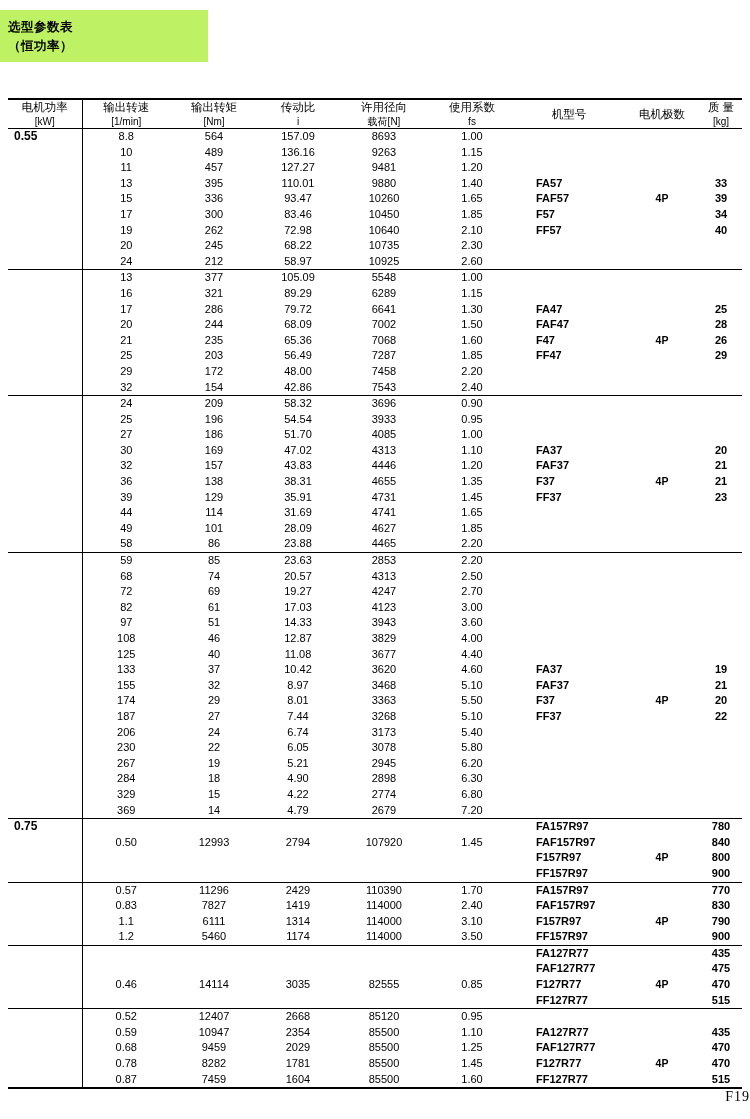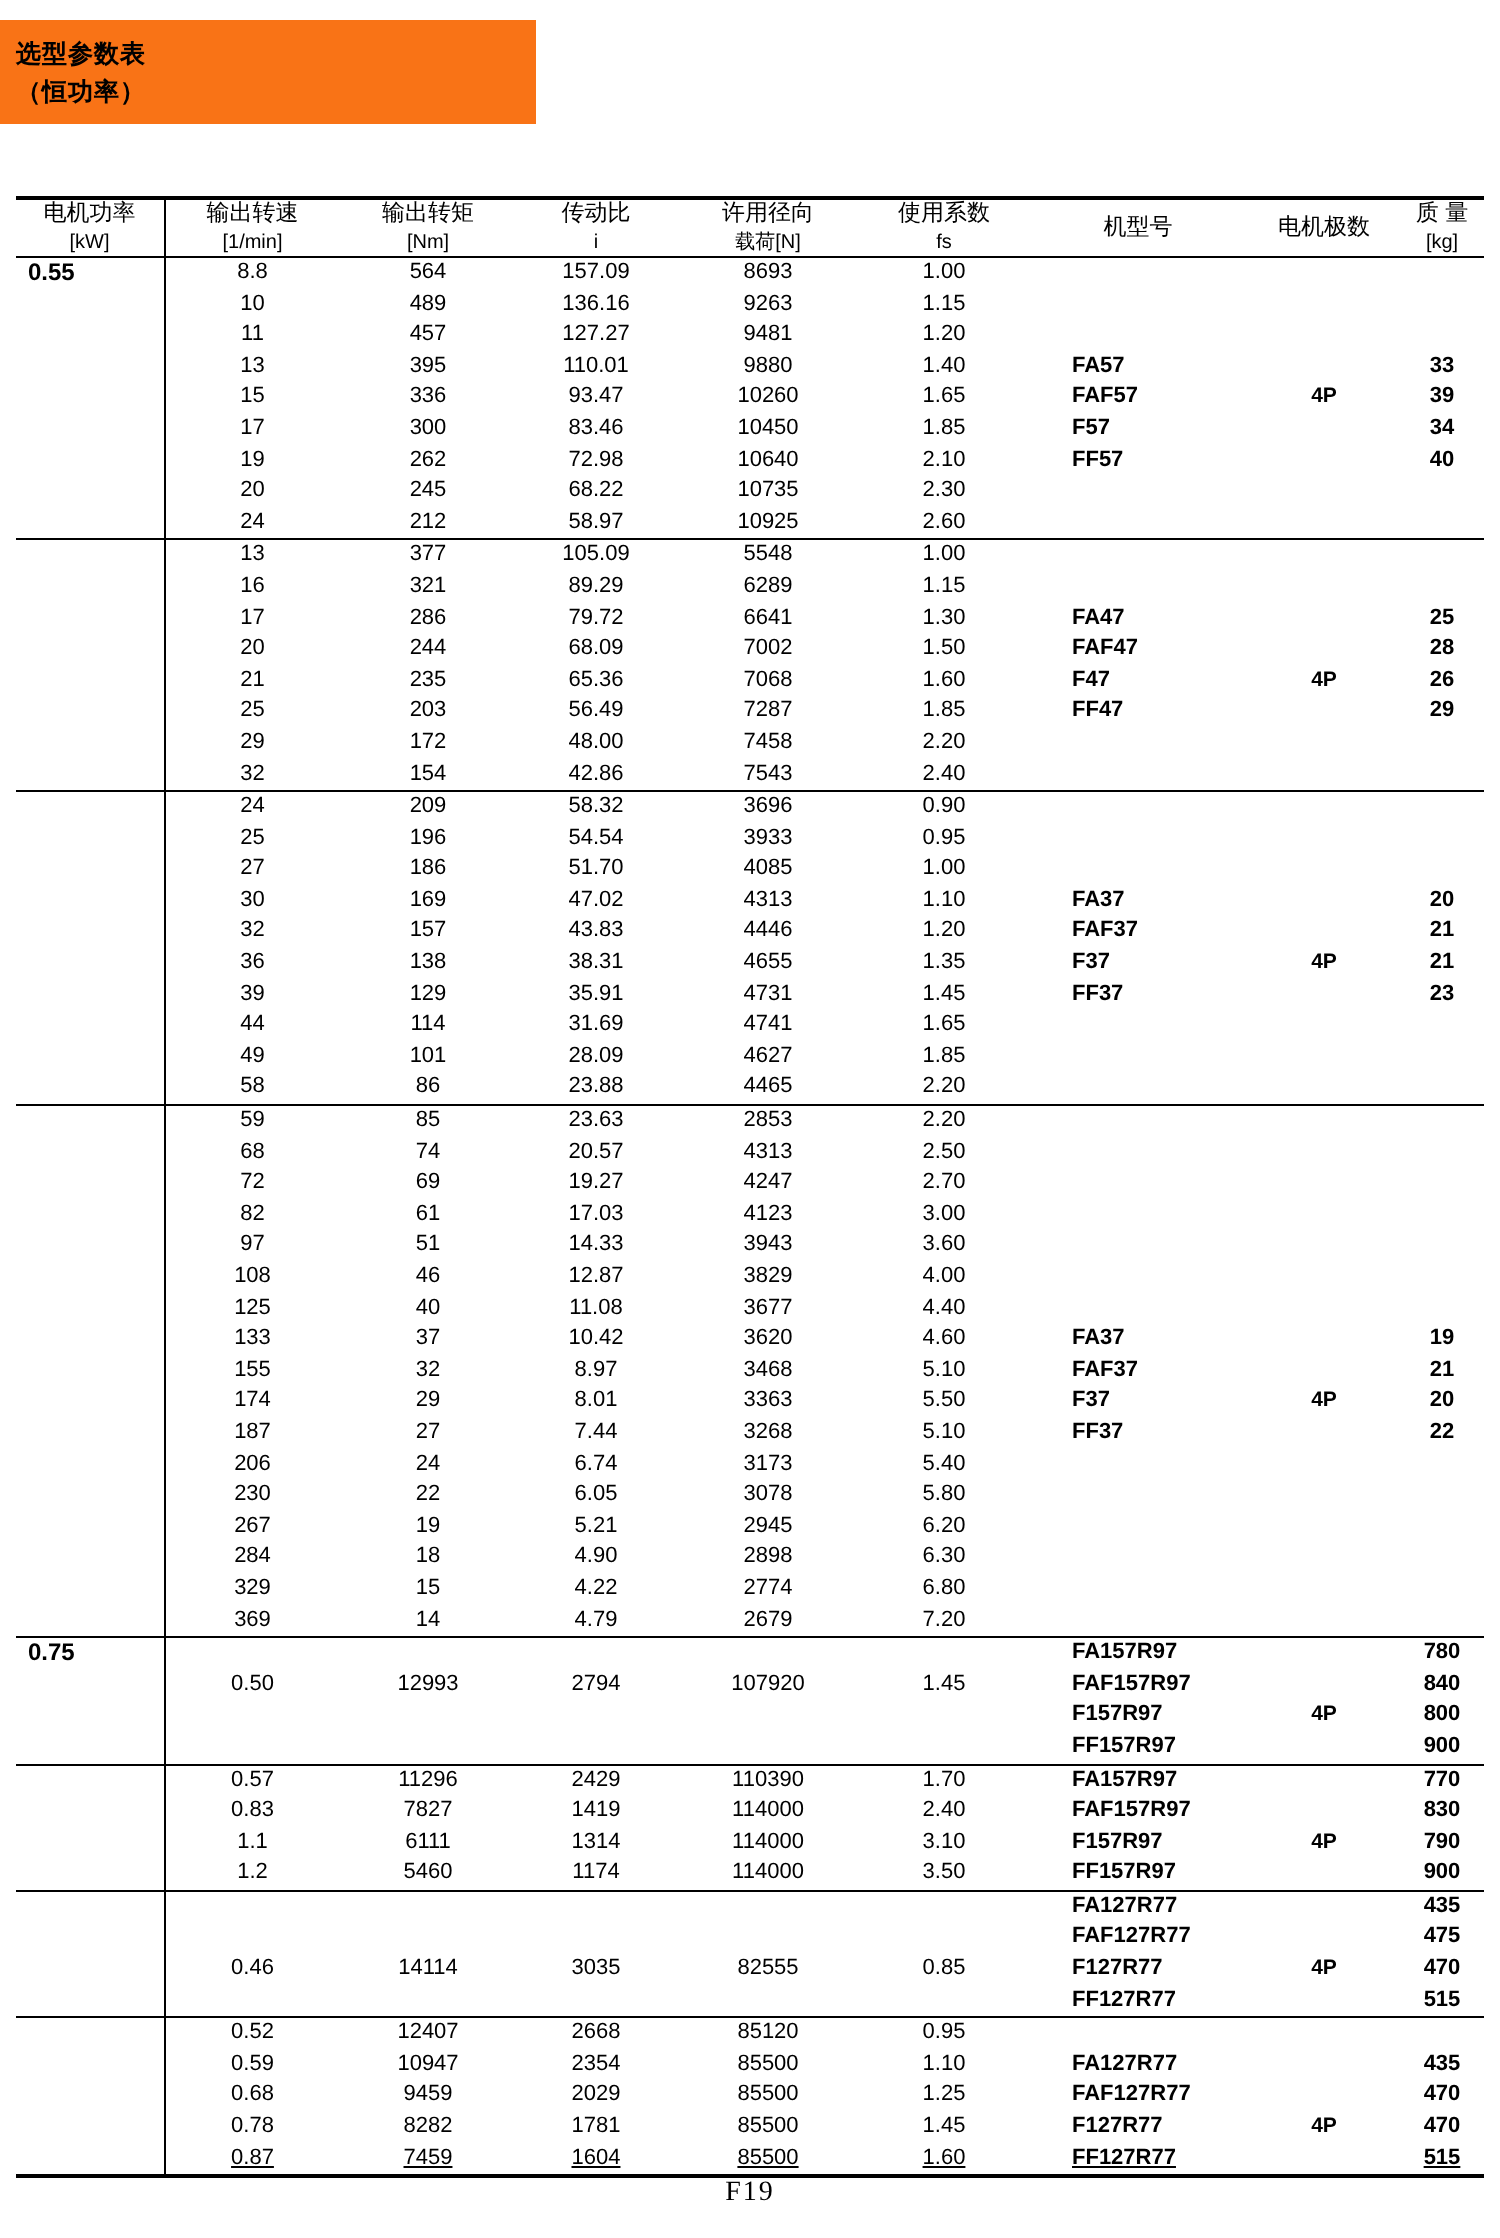--- a/index.html
+++ b/index.html
@@ -20,23 +20,23 @@
     height: 1119px;
     position: relative;
     box-sizing: border-box;
   }
 
   
   .banner {
     position: absolute;
     left: 0;
     top: 10px;
-    width: 268px;
+    width: 208px;
     height: 52px;
-    background: #f97316;
+    background: #bef264;
   }
   .banner-inner {
     padding: 8px 0 0 8px;
   }
   .banner-line {
     font-size: 12.5px;
     font-weight: bold;
     line-height: 19px;
     letter-spacing: 0.5px;
     color: #000;
@@ -134,29 +134,28 @@
   tr.sep td {
     border-bottom: 1px solid #000;
   }
   
   tr.sep-major td {
     border-bottom: 1.6px solid #000;
   }
   
   tr.tbl-end td {
     border-bottom: 2px solid #000;
-    text-decoration: underline;
   }
 
   .footer {
     position: absolute;
     left: 0;
     bottom: 14px;
     width: 750px;
-    text-align: center;
+    text-align: right;
     font-size: 14px;
     font-family: "Liberation Serif", serif;
     letter-spacing: 1px;
     margin-top: 19px;
   }
 </style>
 </head>
 <body>
 
 <div class="page">

